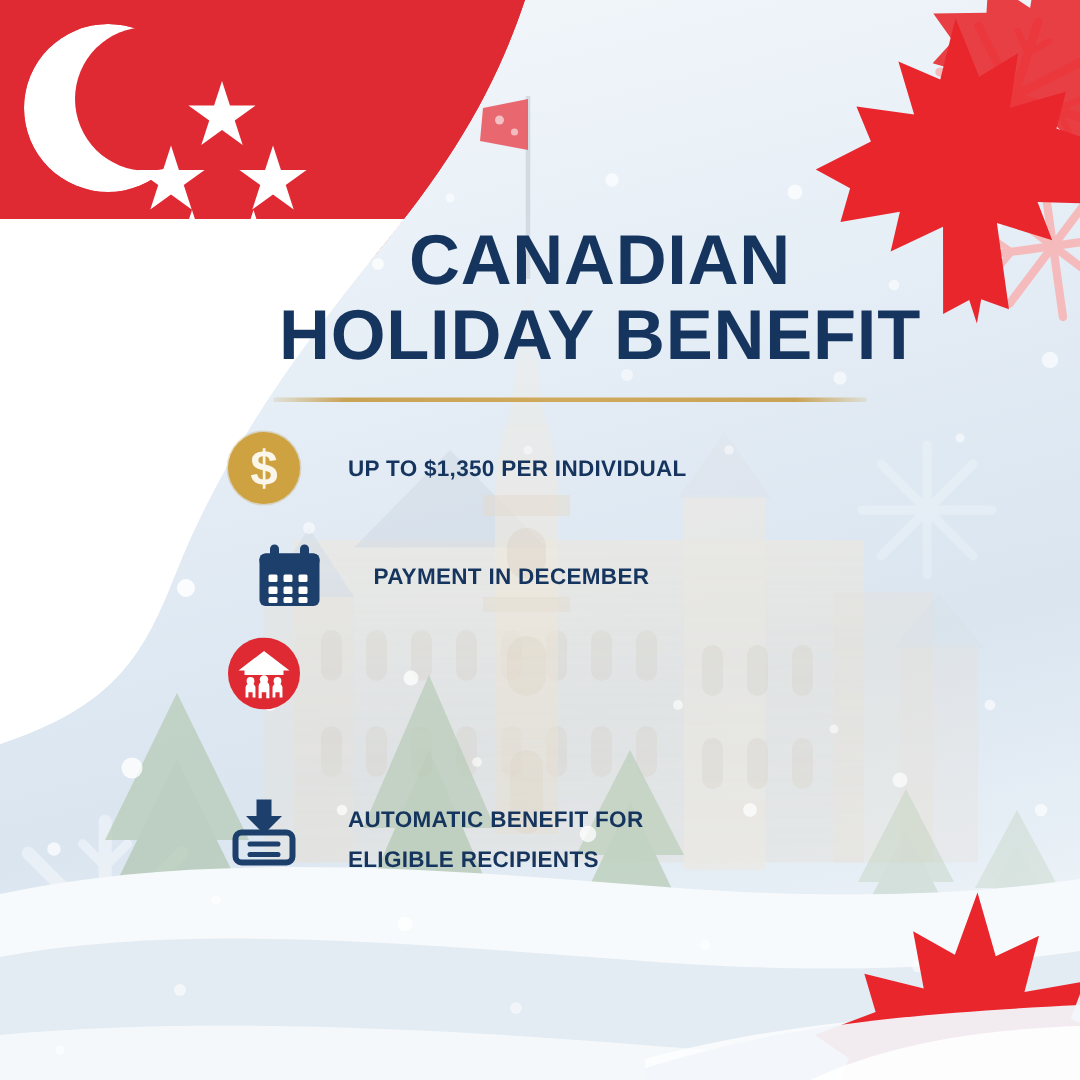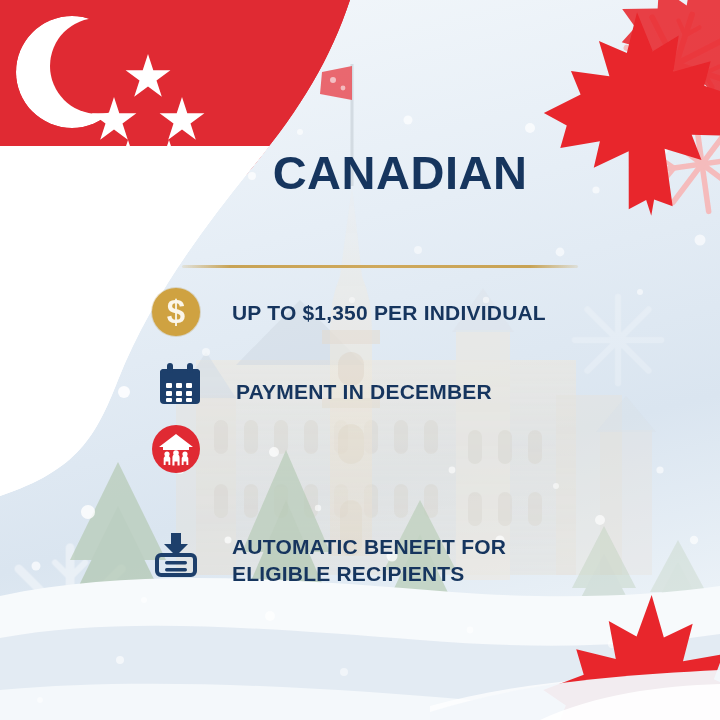--- a/index.html
+++ b/index.html
@@ -76,29 +76,29 @@
   }
   .bullet .icon-wrap {
     width: 52px;
     min-width: 52px;
     height: 52px;
     position: relative;
   }
   .bullet .btext {
     color: #16355e;
     font-weight: bold;
-    font-size: 21px;
+    font-size: 15px;
     line-height: 27px;
     letter-spacing: 0.2px;
     padding-left: 28px;
     white-space: pre-line;
   }
   #b1 { top: 0px; left: 0px; }
   #b1 .btext { padding-top: 11px; }
-  #b2 { top: 72px; left: 4px; align-items: center; }
+  #b2 { top: 72px; left: 17px; }
   #b2 .btext { padding-top: 11px; }
   #b3 { top: 137px; left: 0px; }
   #b3 .btext { padding-top: 0px; }
   #b4 { top: 242px; left: 0px; }
   #b4 .btext { padding-top: 3px; }
 
   .circ {
     width: 48px; height: 48px;
     border-radius: 50%;
     display: flex; align-items: center; justify-content: center;
@@ -394,20 +394,21 @@
     </g>
 
     <path d="M430 712 C 520 684, 600 676, 720 670 L720 720 L430 720 Z" fill="#f2f7fb" opacity="0.95"></path>
     <path d="M540 720 C 596 694, 660 686, 720 684 L720 720 Z" fill="#ffffff" opacity="0.9"></path>
   </svg>
 
   <div class="content">
 
     <div class="title-block">
       <div class="title-line l1">CANADIAN</div>
+      <div class="title-line l2">HOLIDAY BENEFIT</div>
     </div>
 
     <div class="gold-rule"></div>
 
     <div class="bullets">
 
       <div class="bullet" id="b1">
         <div class="icon-wrap">
           <div class="circ gold">
             <span class="dollar-glyph">$</span>

